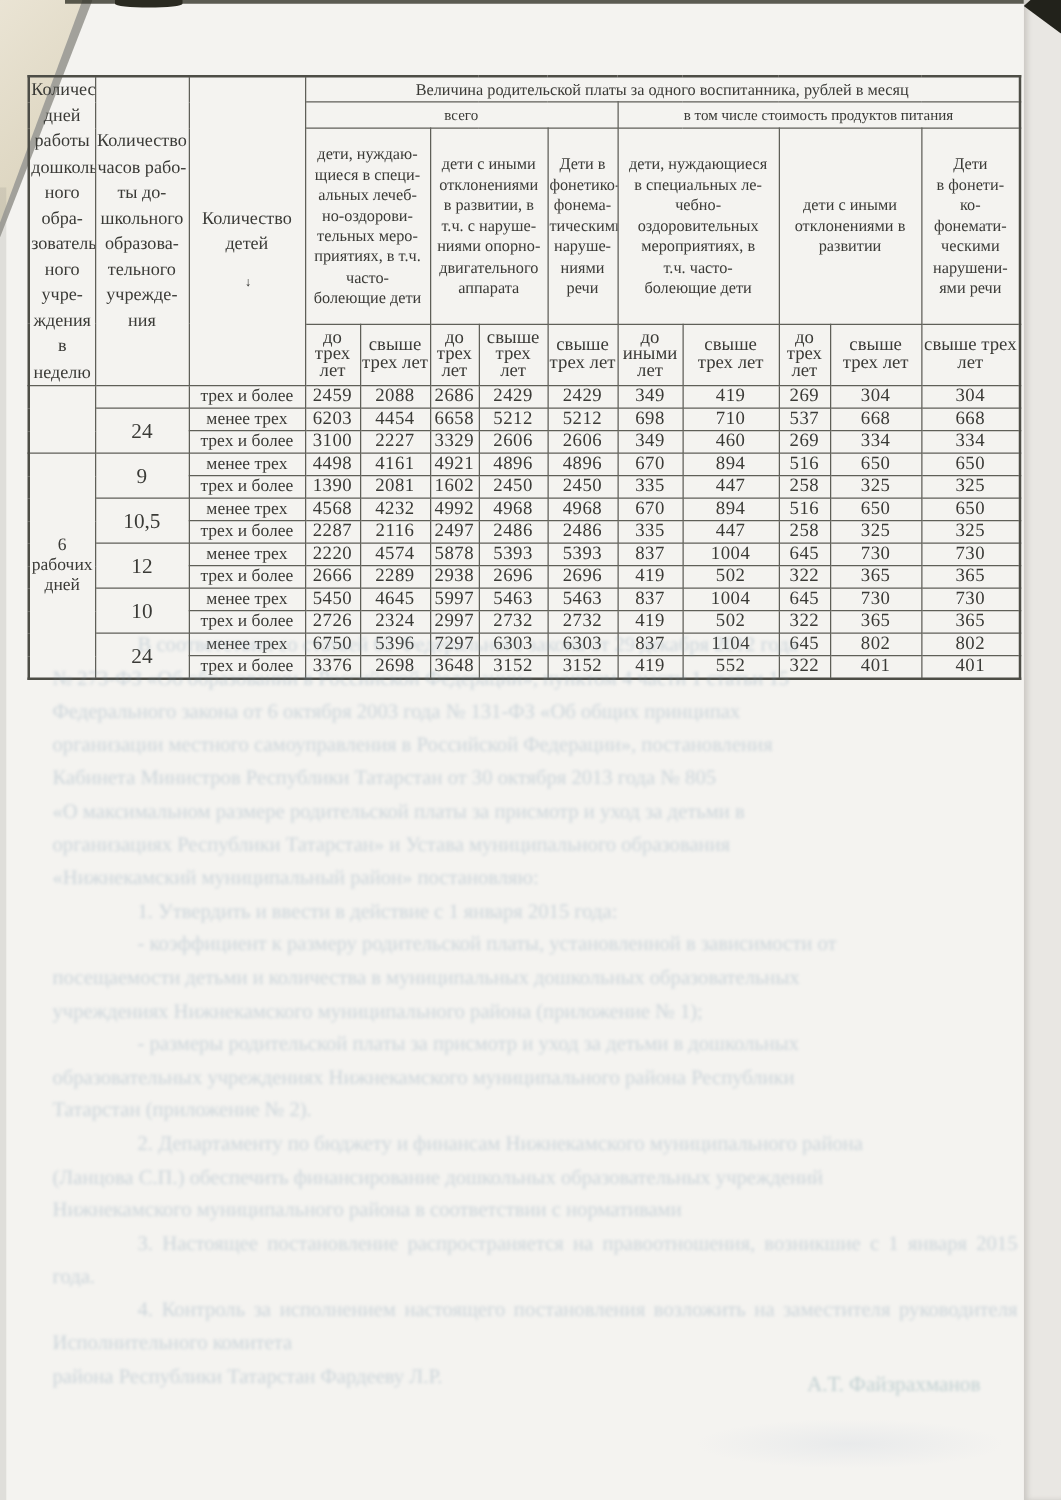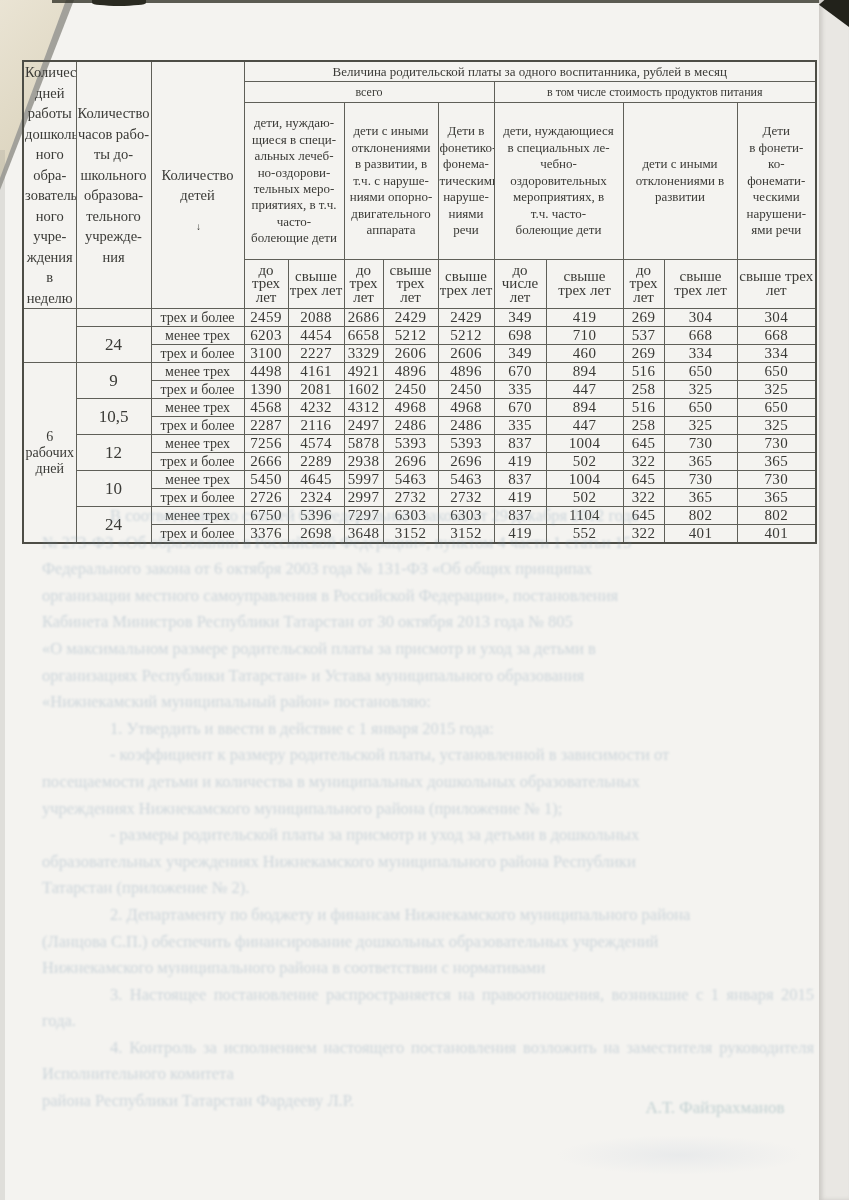--- a/index.html
+++ b/index.html
@@ -150,21 +150,21 @@
 лет</td>
       <td class="ml hdr-age">свыше
 трех лет</td>
       <td class="ml hdr-age">до
 трех
 лет</td>
       <td class="ml hdr-age">свыше
 трех лет</td>
       <td class="ml hdr-age">свыше
 трех лет</td>
-      <td class="ml hdr-age">до числе
+      <td class="ml hdr-age">до иными
 лет</td>
       <td class="ml hdr-age">свыше
 трех лет</td>
       <td class="ml hdr-age">до
 трех
 лет</td>
       <td class="ml hdr-age">свыше
 трех лет</td>
       <td class="ml hdr-age">свыше трех
 лет</td>
@@ -239,21 +239,21 @@
       <td class="cell-num">447</td>
       <td class="cell-num">258</td>
       <td class="cell-num">325</td>
       <td class="cell-num">325</td>
     </tr>
     <tr class="data">
       <td rowspan="2" class="cell-hrs">10,5</td>
       <td class="cell-txt">менее трех</td>
       <td class="cell-num">4568</td>
       <td class="cell-num">4232</td>
-      <td class="cell-num">4312</td>
+      <td class="cell-num">4992</td>
       <td class="cell-num">4968</td>
       <td class="cell-num">4968</td>
       <td class="cell-num">670</td>
       <td class="cell-num">894</td>
       <td class="cell-num">516</td>
       <td class="cell-num">650</td>
       <td class="cell-num">650</td>
     </tr>
     <tr class="data">
       <td class="cell-txt">трех и более</td>
@@ -264,21 +264,21 @@
       <td class="cell-num">2486</td>
       <td class="cell-num">335</td>
       <td class="cell-num">447</td>
       <td class="cell-num">258</td>
       <td class="cell-num">325</td>
       <td class="cell-num">325</td>
     </tr>
     <tr class="data">
       <td rowspan="2" class="cell-hrs">12</td>
       <td class="cell-txt">менее трех</td>
-      <td class="cell-num">7256</td>
+      <td class="cell-num">2220</td>
       <td class="cell-num">4574</td>
       <td class="cell-num">5878</td>
       <td class="cell-num">5393</td>
       <td class="cell-num">5393</td>
       <td class="cell-num">837</td>
       <td class="cell-num">1004</td>
       <td class="cell-num">645</td>
       <td class="cell-num">730</td>
       <td class="cell-num">730</td>
     </tr>

